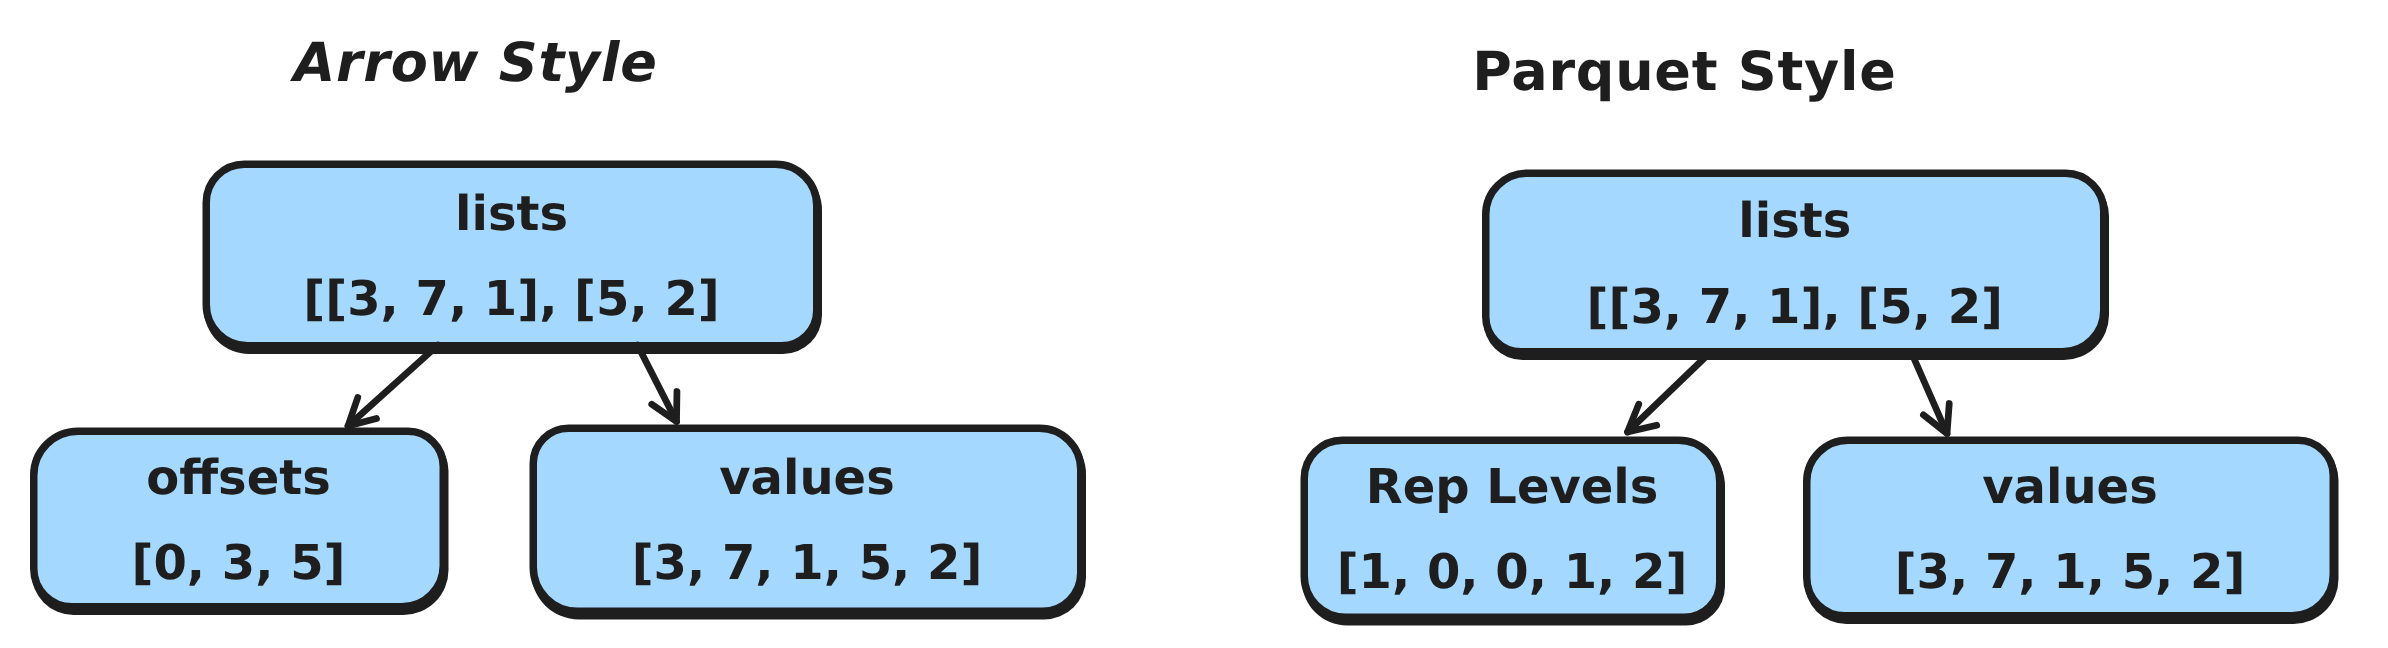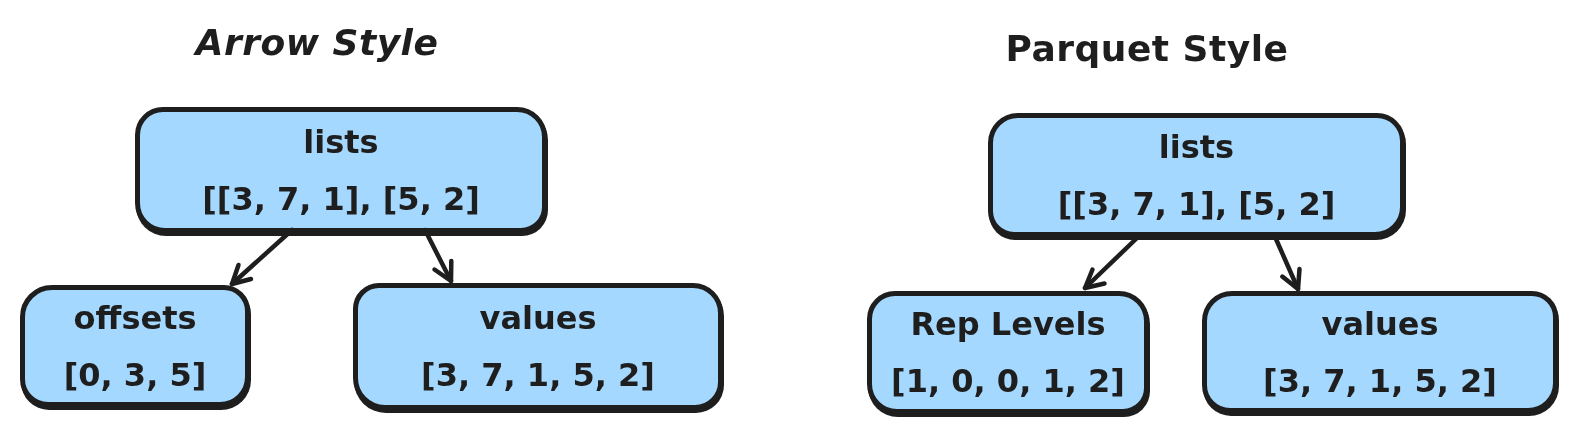--- a/index.html
+++ b/index.html
@@ -60,31 +60,31 @@
 
 <div class="canvas">
 
   <div class="title" style="left:112px; top:22px; width:410px;font-style:italic;">Arrow Style</div>
 
   <div class="node" style="left:135px; top:107px; width:412px; height:126px; border-radius:28px 30px 26px 30px;">
     <div class="label">lists</div>
     <div class="value">[[3, 7, 1], [5, 2]</div>
   </div>
 
-  <div class="node" style="left:20px; top:285px; width:230px; height:122px; border-radius:32px 26px 30px 28px;">
+  <div class="node" style="left:20px; top:285px; width:278px; height:122px; border-radius:32px 26px 30px 28px;">
     <div class="label">offsets</div>
     <div class="value">[0, 3, 5]</div>
   </div>
 
   <div class="node" style="left:353px; top:283px; width:370px; height:127px; border-radius:26px 30px 28px 32px;">
     <div class="label">values</div>
     <div class="value">[3, 7, 1, 5, 2]</div>
   </div>
 
-  <div class="title" style="left:942px; top:28px; width:410px;">Parquet Style</div>
+  <div class="title" style="left:918px; top:28px; width:410px;">Parquet Style</div>
 
   <div class="node" style="left:988px; top:113px; width:417px; height:124px; border-radius:30px 28px 30px 26px;">
     <div class="label">lists</div>
     <div class="value">[[3, 7, 1], [5, 2]</div>
   </div>
 
   <div class="node" style="left:867px; top:291px; width:282px; height:123px; border-radius:28px 30px 26px 30px;text-align:center;">
     <div class="label">Rep Levels</div>
     <div class="value">[1, 0, 0, 1, 2]</div>
   </div>

